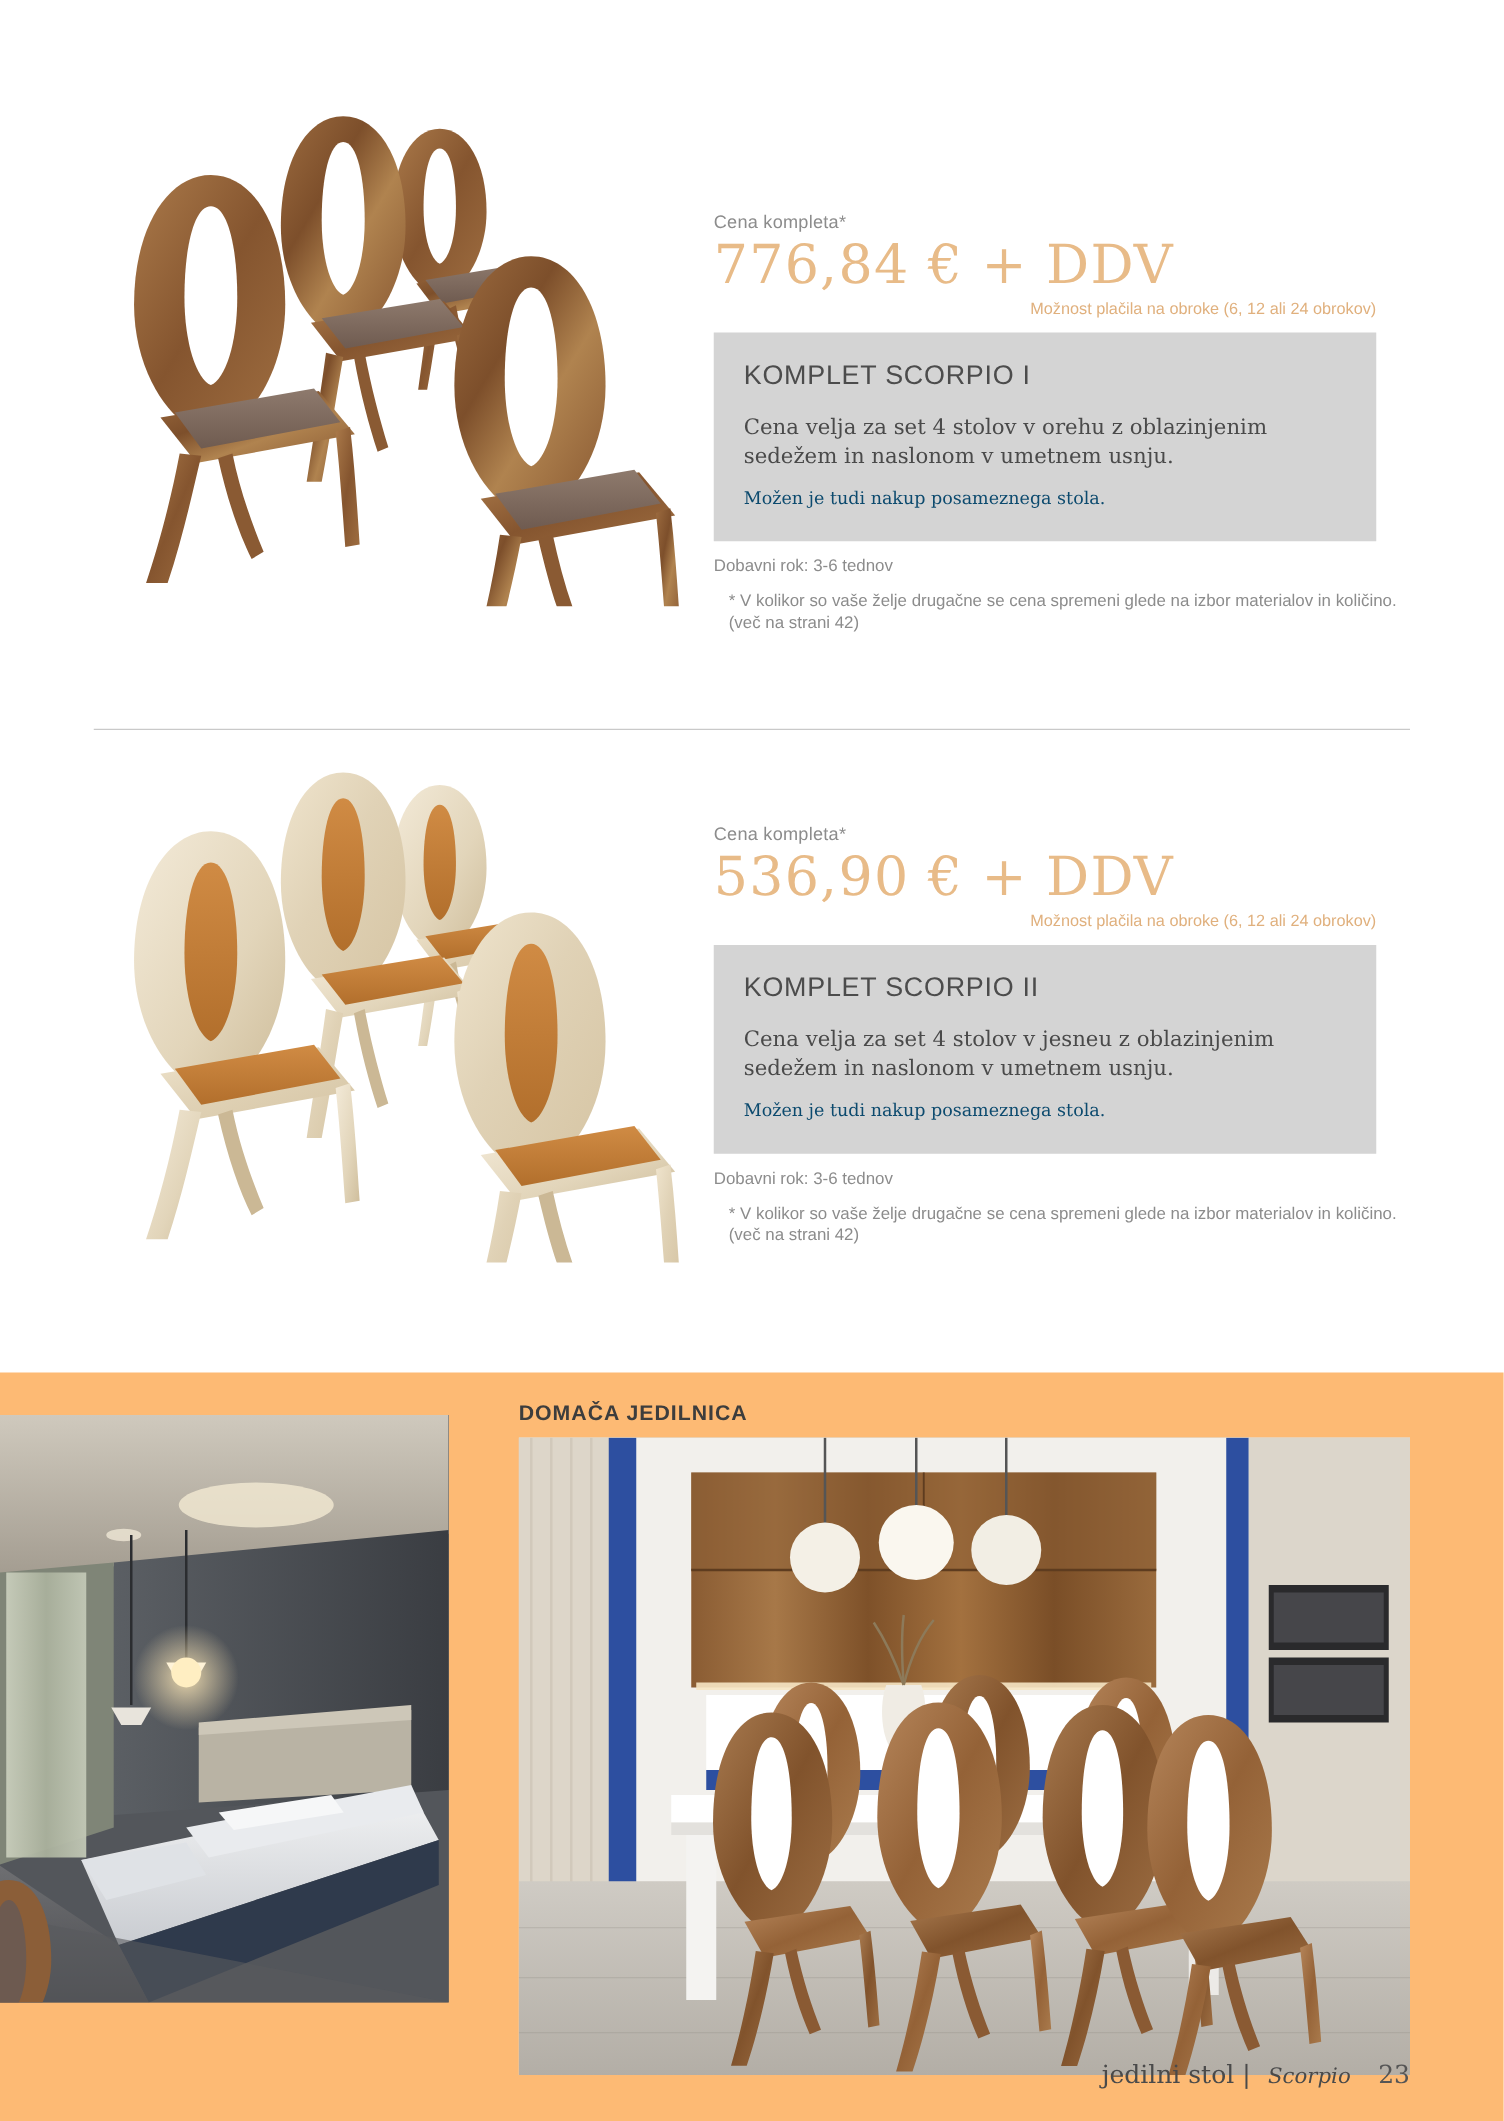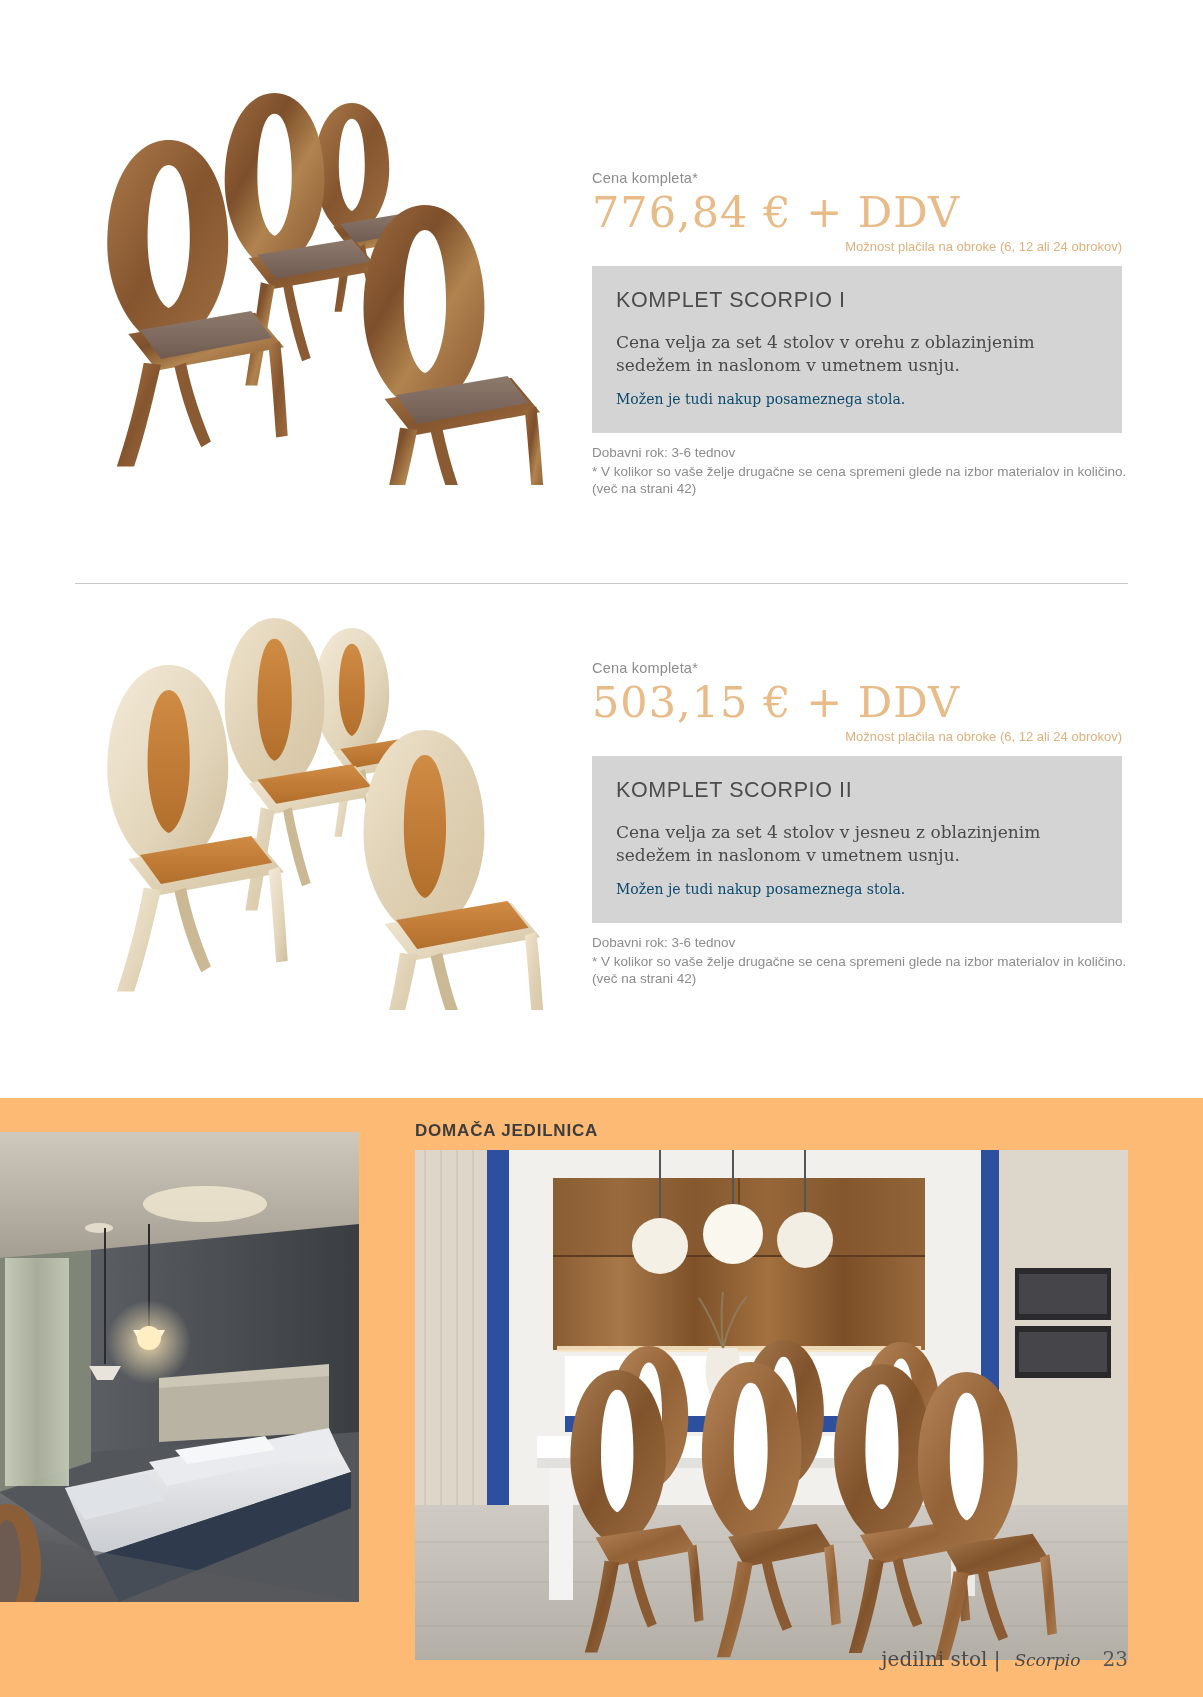--- a/index.html
+++ b/index.html
@@ -35,21 +35,21 @@
   .chairs-art {
     position: absolute;
     left: 75px;
     top: 45px;
     width: 470px;
     height: 400px;
   }
 
   .info-col {
     position: absolute;
-    left: 592px;
+    left: 571px;
     top: 130px;
     width: 530px;
   }
   .product-2 .info-col { top: 95px; }
 
   .price-label {
     font-size: 14.5px;
     color: #8c8c8c;
     letter-spacing: .2px;
     margin: 0 0 2px 0;
@@ -99,21 +99,21 @@
   }
   .delivery {
     font-size: 13.5px;
     color: #8c8c8c;
     margin: 12px 0 3px 0;
   }
   .footnote {
     font-size: 13.5px;
     color: #8c8c8c;
     line-height: 1.28;
-    margin: 0;
+    margin: 12px;
     width: 540px;
   }
 
   .divider {
     position: absolute;
     left: 75px;
     top: 583px;
     width: 1053px;
     height: 1px;
     background: #c9c9c9;
@@ -331,21 +331,21 @@
           <path d="M28,198 L144,178 L166,206 L50,228 Z" fill="url(#leatherOrange)"></path>
           <path d="M32,232 C24,274 14,310 4,340 L22,340 C34,304 42,268 50,234 Z" fill="url(#ash2)"></path>
           <path d="M162,214 C166,252 168,284 170,310 L182,308 C180,278 178,244 174,210 Z" fill="url(#ash2)"></path>
           <path d="M64,236 C72,272 82,300 92,320 L102,314 C92,290 82,262 76,232 Z" fill="#cbb895"></path>
         </g>
       </svg>
     </div>
 
     <div class="info-col">
       <p class="price-label">Cena kompleta*</p>
-      <p class="price-value">503,15 € + DDV</p>
+      <p class="price-value">536,90 € + DDV</p>
       <p class="price-note">Možnost plačila na obroke (6, 12 ali 24 obrokov)</p>
 
       <div class="grey-box">
         <h2 class="kit-title">KOMPLET SCORPIO II</h2>
         <p class="kit-desc">Cena velja za set 4 stolov v jesneu z oblazinjenim sedežem in naslonom  v umetnem usnju.</p>
         <p class="kit-desc-bold">Možen je tudi nakup posameznega stola.</p>
       </div>
 
       <p class="delivery">Dobavni rok: 3-6 tednov</p>
       <p class="footnote">* V kolikor so vaše želje drugačne se cena spremeni glede na izbor materialov in količino. (več na strani 42)</p>

